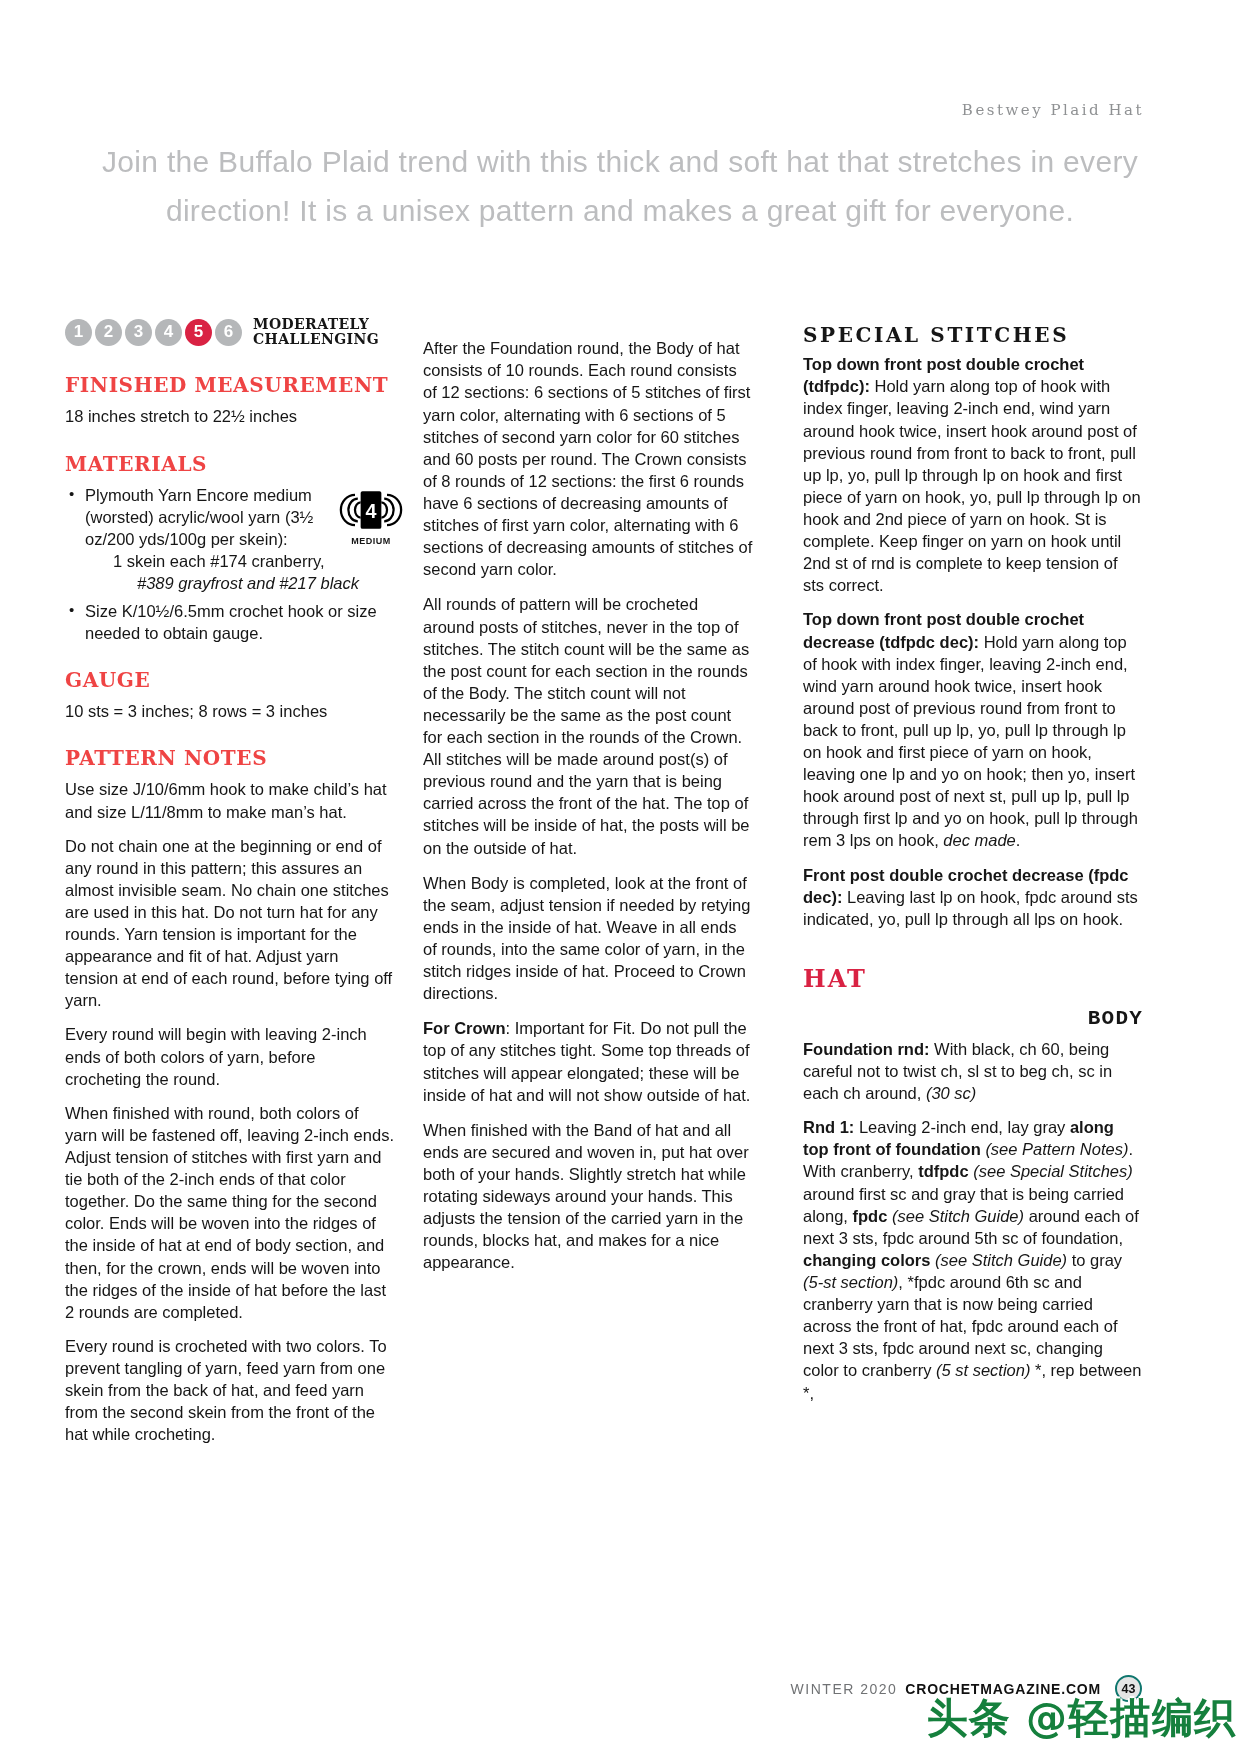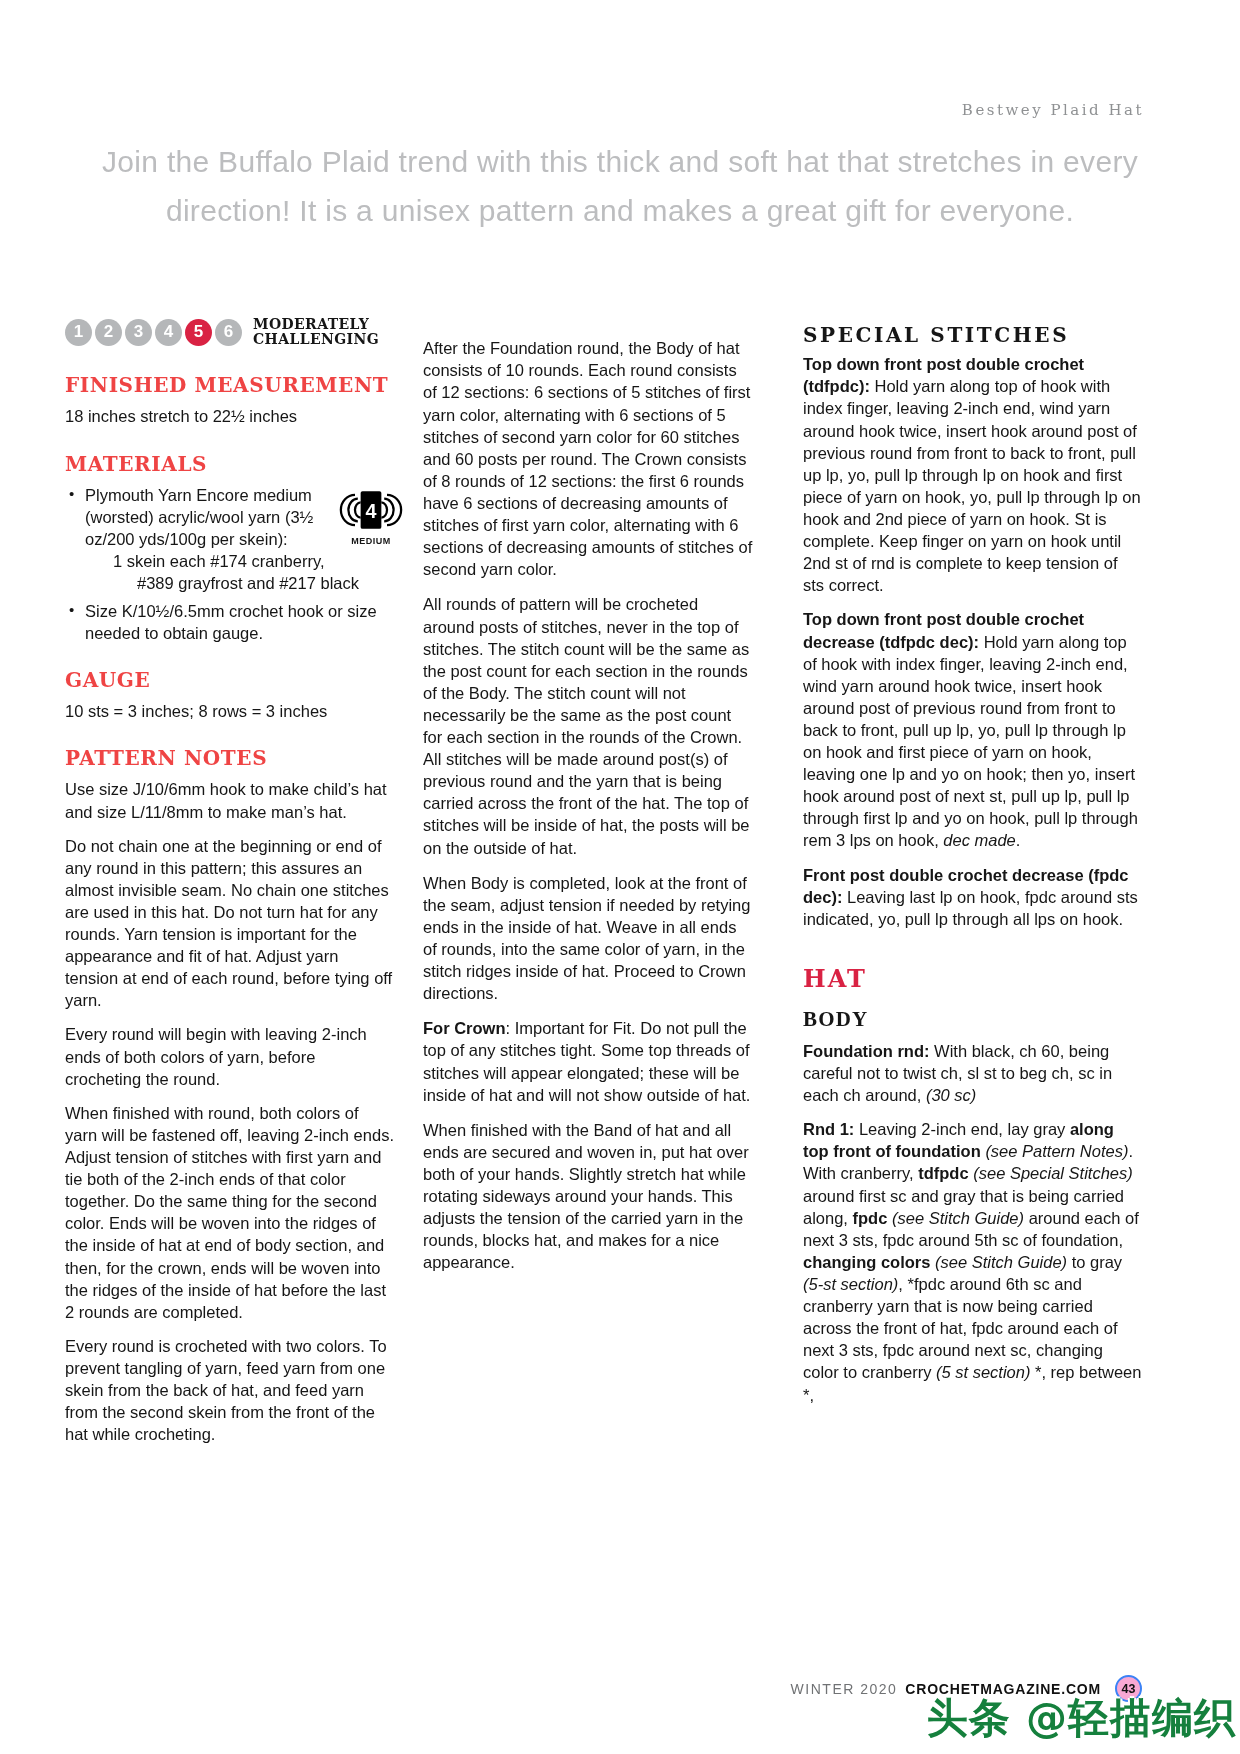--- a/index.html
+++ b/index.html
@@ -61,56 +61,56 @@
     margin-left:8px;
     font-family:"DejaVu Serif", serif; font-weight:bold;
     font-size:14px; line-height:1.08; letter-spacing:0.4px;
   }
 
   
   .materials-item { position:relative; font-size:16.5px; line-height:1.34; margin-bottom:6px; padding-left:20px; }
   .materials-item::before { content:"•"; position:absolute; left:4px; top:0; font-size:15px; }
   .materials-item.with-badge .item-text { display:block; padding-right:78px; }
   .subline1 { padding-left:28px; }
-  .subline2 { padding-left:52px; }
+  .subline2 { padding-left:52px;font-style:italic; }
   .yarn-badge { position:absolute; right:-12px; top:4px; width:72px; text-align:center; }
   .yarn-badge .medium-label { font-size:9px; font-weight:bold; letter-spacing:0.5px; margin-top:-2px; }
 
   
   .hat-heading {
     font-family:"DejaVu Serif", serif; font-weight:bold;
     font-size:24px; letter-spacing:2px; color:#d92243;
     margin:34px 0 14px;
   }
   .special-heading {
     font-family:"DejaVu Serif", serif; font-weight:bold;
     font-size:20px; letter-spacing:2.6px; margin:0 0 6px;
   }
   .body-heading {
-    font-family:Liberation Serif, serif; font-weight:bold;
-    font-size:21px; letter-spacing:1.2px; margin:0 0 8px;
+    font-family:Liberation Mono, monospace; font-weight:bold;
+    font-size:21px; letter-spacing:1.2px; margin:0 0 8px;text-align:right;
   }
   .col-right p.body-par { margin-bottom:12px; }
   .pn p.body-par { margin-bottom:12px; }
   .col-mid p.body-par { margin-bottom:13px; }
 
   
   .footer {
     position:absolute; right:98px; bottom:52px;
     display:flex; align-items:center;
     font-size:14px;
   }
   .footer .season { color:#707274; letter-spacing:1.5px; margin-right:8px; }
   .footer .site { font-weight:bold; color:#111; letter-spacing:0.8px; }
   .page-badge {
     width:27px; height:27px; border-radius:50%;
-    border:2px solid #3b82f6; color:#111;
+    border:2px solid #0f766e; color:#111;
     display:flex; align-items:center; justify-content:center;
     font-weight:bold; font-size:12.5px; margin-left:14px;
-    background:#f9a8d4;
+    background:#e5e5e5;
   }
   .watermark {
     position:absolute; right:4px; bottom:8px;
     font-size:41px; font-weight:bold; color:#15803d;
     letter-spacing:1px; white-space:nowrap;
     text-shadow:2px 0 0 #fff, -2px 0 0 #fff, 0 2px 0 #fff, 0 -2px 0 #fff;
     font-family:"DejaVu Sans", sans-serif;
   }
 </style>
 </head>

